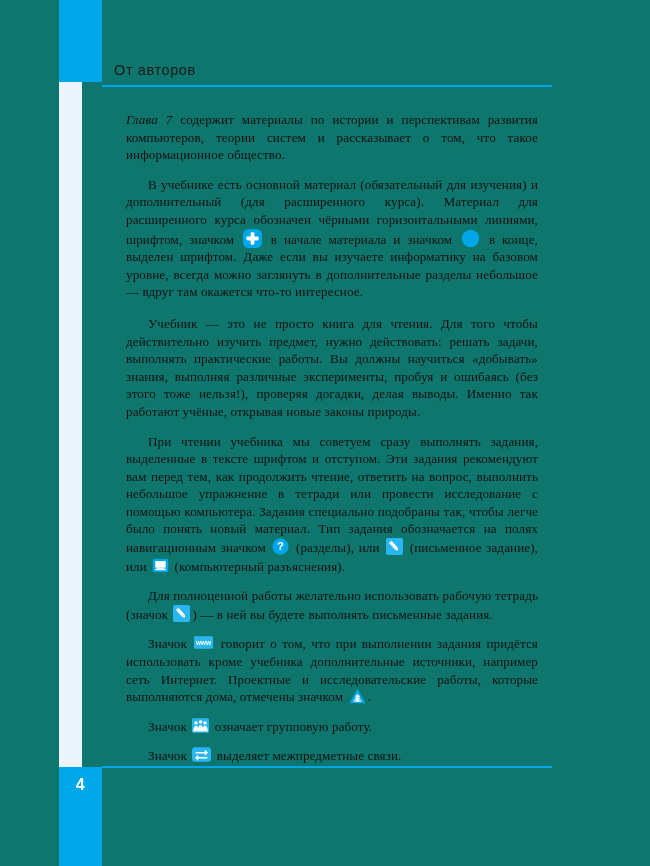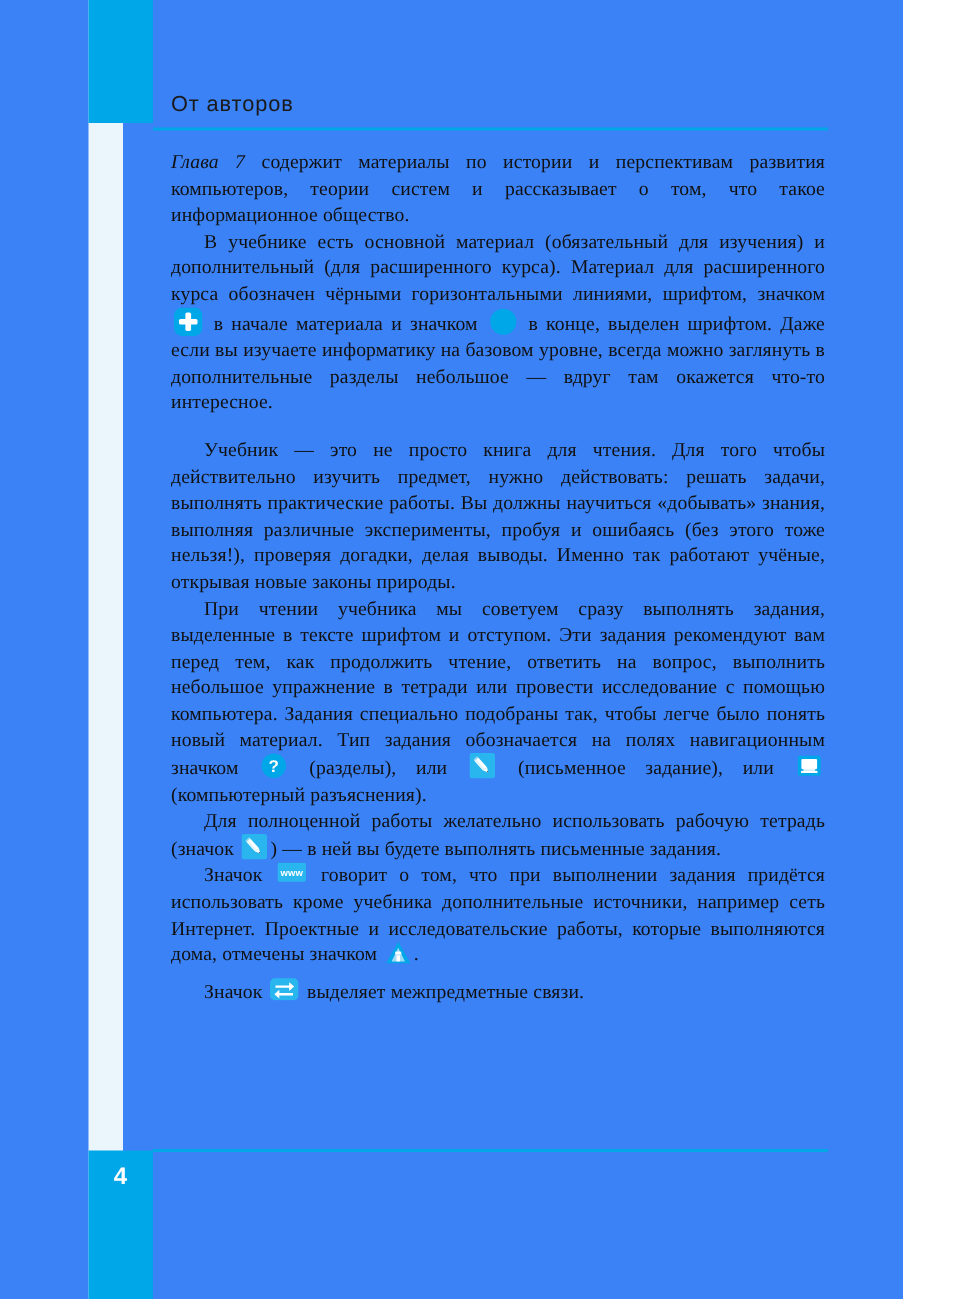--- a/index.html
+++ b/index.html
@@ -3,23 +3,23 @@
 <meta charset="utf-8">
 <title>От авторов</title>
 <style>
   html, body {
     margin: 0;
     padding: 0;
     background: #ffffff;
   }
   .page {
     position: relative;
-    width: 602px;
+    width: 650px;
     height: 866px;
-    background: #3b82f6;
+    background: #0f766e;
     overflow: hidden;
     font-family: "Liberation Serif", "DejaVu Serif", serif;
   }
 
   
   .left-strip {
     position: absolute;
     left: 59px;
     top: 0;
     width: 23px;
@@ -87,21 +87,21 @@
     top: 99px;
     width: 436px;
     font-size: 13.1px;
     line-height: 17.6px;
     color: #111111;
     text-align: justify;
     text-justify: inter-word;
     letter-spacing: 0.1px;
   }
   .body p {
-    margin: 0;
+    margin: 12px;
     text-indent: 22px;
   }
   .body p.no-indent { text-indent: 0; }
   .body p.gap-sm { margin-top: 7px; }
   .body p.gap-md { margin-top: 14px; }
   .it { font-style: italic; }
 
   
   .ico {
     display: inline-block;
@@ -219,20 +219,35 @@
           <polygon points="12,0.8 23.4,21.2 0.6,21.2" fill="#00a7e8"></polygon>
           <polygon points="12,6.6 18.3,19.4 5.7,19.4" fill="#9ed9f5"></polygon>
           <rect x="10.3" y="13.6" width="3.4" height="5.8" fill="#ffffff"></rect>
           <rect x="9.2" y="10.2" width="5.6" height="2.6" fill="#ffffff"></rect>
         </svg>
       </span><span>.</span>
     </p>
 
 
 
+    <p class="gap-sm"><span>Значок</span>
+      <span class="ico ico-group">
+        <svg viewBox="0 0 26 22" width="17" height="15" aria-hidden="true">
+          <rect x="0" y="0" width="26" height="22" rx="2.2" fill="#29b6ef"></rect>
+          <circle cx="6.2" cy="7" r="2.5" fill="#ffffff"></circle>
+          <circle cx="13" cy="5.8" r="2.7" fill="#ffffff"></circle>
+          <circle cx="19.8" cy="7" r="2.5" fill="#ffffff"></circle>
+          <path d="M2 18.2 C2 13.4 5 11.2 6.2 11.2 C7.4 11.2 10.4 13.4 10.4 18.2 Z" fill="#ffffff"></path>
+          <path d="M8.6 18.6 C8.6 13.2 11.6 10.2 13 10.2 C14.4 10.2 17.4 13.2 17.4 18.6 Z" fill="#ffffff"></path>
+          <path d="M15.6 18.2 C15.6 13.4 18.6 11.2 19.8 11.2 C21 11.2 24 13.4 24 18.2 Z" fill="#ffffff"></path>
+          <rect x="1.6" y="18.2" width="22.8" height="2" fill="#ffffff"></rect>
+        </svg>
+      </span>
+      <span>означает групповую работу.</span>
+    </p>
 
     <p class="gap-sm"><span>Значок</span>
       <span class="ico ico-exchange">
         <svg viewBox="0 0 26 20" width="19" height="15" aria-hidden="true">
           <rect x="0" y="0" width="26" height="20" rx="4.5" fill="#29b6ef"></rect>
           <path d="M4.4 7.2 H18.6 V4.3 L22.6 8.2 L18.6 12.1 V9.2 H4.4 Z" fill="#ffffff" opacity="0"></path>
           <g fill="#ffffff">
             <path d="M5 6.5 H17.5 V3.6 L22 7.6 L17.5 11.6 V8.7 H5 Z"></path>
             <path d="M21 13.4 H8.5 V10.5 L4 14.5 L8.5 18.5 V15.6 H21 Z"></path>
           </g>

